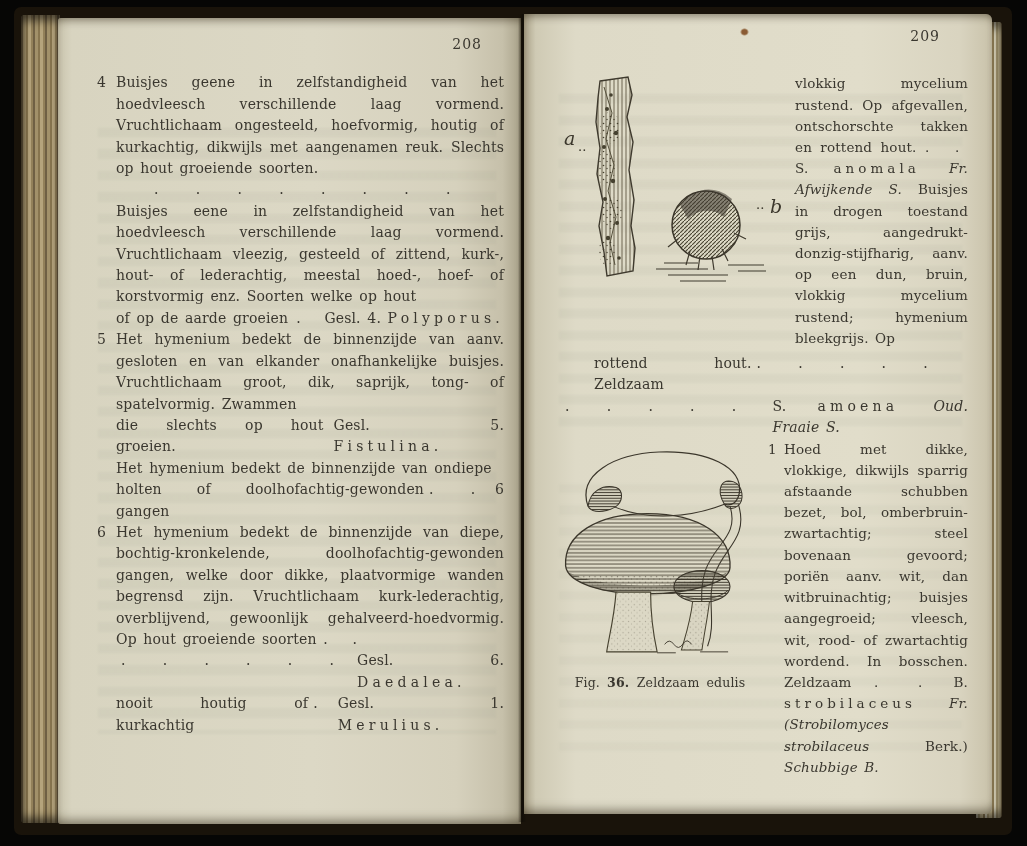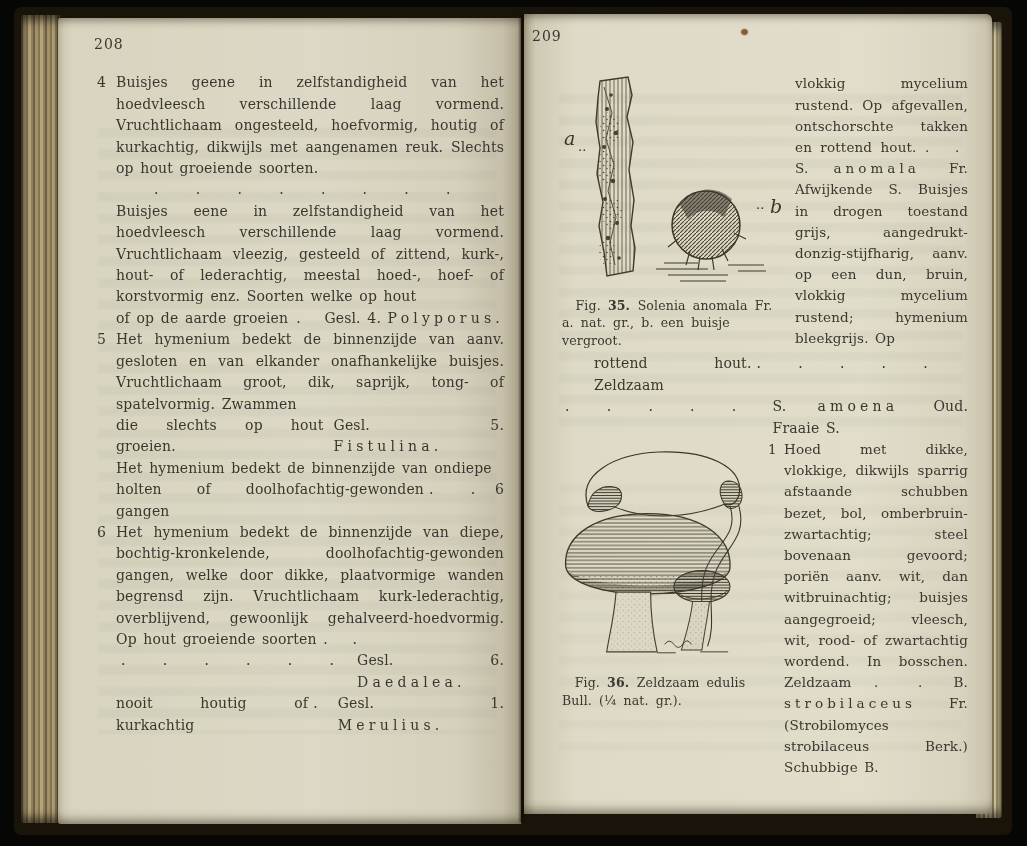--- a/index.html
+++ b/index.html
@@ -21,29 +21,29 @@
     box-shadow:inset 0 7px 9px -5px rgba(35,26,8,.5),inset 0 -9px 11px -6px rgba(35,26,8,.55);}
   .gutter{position:absolute;left:518px;top:14px;width:8px;height:808px;
     background:linear-gradient(90deg,rgba(20,16,6,0) 0,rgba(20,16,6,.55) 40%,#120e07 55%,rgba(20,16,6,.15) 100%);}
   .ghost{position:absolute;pointer-events:none;opacity:.5;filter:blur(1.1px);
     background:repeating-linear-gradient(180deg,rgba(128,140,120,.14) 0 9px,rgba(128,140,120,0) 9px 21.5px);}
   .stain{position:absolute;border-radius:50%;}
   .textcol{position:absolute;font-size:14px;line-height:21.4px;text-align:justify;
     word-spacing:2px;letter-spacing:.15px;}
   .textcol-left{left:58px;top:16px;width:388px;}
   .textcol-right{left:36px;top:12px;width:408px;}
-  .pageno{text-align:left;letter-spacing:1px;margin-bottom:17px;}
+  .pageno{text-align:right;letter-spacing:1px;margin-bottom:17px;}
   .page-left .pageno{transform:translateX(-22px);}
   .page-right .pageno{transform:translateX(-28px);margin-bottom:26px;}
   .entry{position:relative;}
   .enum{position:absolute;left:-19px;top:0;}
   .leader{display:flex;align-items:baseline;position:relative;}
   .leader .dotfill{flex:1 1 auto;overflow:hidden;white-space:nowrap;text-align:center;
     letter-spacing:1.1em;margin:0 5px;}
-  .i{}
+  .i{font-style:italic;}
   .b{font-weight:700;}
   .sp{letter-spacing:.3em;}
   .dots{letter-spacing:.65em;}
   .heading{text-align:center;margin:25px 0 19px;}
   .heading2{text-align:center;margin:15px 0 12px;}
   .sec{display:flex;align-items:flex-start;}
   .figcol1{flex:0 0 228px;}
   .figcol2{flex:0 0 200px;}
   .narrow{flex:1 1 auto;padding-left:7px;text-align:justify;font-size:13.5px;line-height:21.2px;position:relative;}
   .narrow2{padding-left:9px;}
@@ -169,24 +169,20 @@
             </g>
 
             <g stroke="#3f3a2e" stroke-width="1.1">
               <path d="M104,190 h34 M96,196 h52 M108,202 h60 M168,192 h36 M178,198 h28 M120,208 h46"></path>
             </g>
             <text x="4" y="72" font-size="19" font-style="italic" fill="#3a362b">a</text>
             <text x="18" y="78" font-size="13" fill="#3a362b">..</text>
             <text x="196" y="136" font-size="13" fill="#3a362b">..</text>
             <text x="210" y="140" font-size="19" font-style="italic" fill="#3a362b">b</text>
           </svg>
-          <div class="fig-caption">
-            <span><span>Fig. </span><span class="b">35. </span><span>Solenia anomala </span><span class="i">Fr.</span></span>
-            <span class="line2"><span class="i">a. </span><span>nat. gr., </span><span class="i">b. </span><span>een buisje vergroot.</span></span>
-          </div>
         </div>
         <div class="narrow"><span>vlokkig mycelium rustend. Op afgevallen, ontschorschte takken en rottend hout. </span><span class="dots">. . </span><span> S. </span><span class="sp">anomala </span><span class="i">Fr. </span><span class="i">Afwijkende S. </span><span>Buisjes in drogen toestand grijs, aangedrukt-donzig-stijfharig, aanv. op een dun, bruin, vlokkig mycelium rustend; hymenium bleekgrijs. Op</span></div>
       </div>
 
       <div class="leader indent1" style="margin-top:4px;">
         <span><span>rottend hout. Zeldzaam</span></span>
         <span class="dotfill">. . . . . .</span>
         <span></span>
       </div>
       <div class="leader">
@@ -238,21 +234,20 @@
               <path d="M142,166 C140,186 134,204 130,218 L152,218 C154,202 158,184 160,166 Z" fill="#d9d5c2" stroke="#46412f" stroke-width="1.1"></path>
               <path d="M142,166 C140,186 134,204 130,218 L152,218 C154,202 158,184 160,166 Z" fill="url(#spk2)" opacity=".4"></path>
             </g>
             <g stroke="#3f3a2e" stroke-width="1" fill="none">
               <path d="M112,212 q5,-7 10,0 q5,7 10,-1 q4,-6 9,1"></path>
               <path d="M150,220 h30 M104,221 h20"></path>
             </g>
           </svg>
           <div class="fig-caption">
             <span><span>Fig. </span><span class="b">36. </span><span>Zeldzaam edulis</span></span>
-            <span class="line2"><span class="i">Bull. </span><span>(¼ nat. gr.).</span></span>
           </div>
         </div>
         <div class="narrow narrow2" style="padding-left:24px;">
           <span class="enum" style="left:8px;">1</span>
           <span><span>Hoed met dikke, vlokkige, dikwijls sparrig afstaande schubben bezet, bol, omberbruin-zwartachtig; steel bovenaan gevoord; poriën aanv. wit, dan witbruinachtig; buisjes aangegroeid; vleesch, wit, rood- of zwartachtig wordend. In bosschen. Zeldzaam </span><span class="dots">. .</span><span> B. </span><span class="sp">strobilaceus </span><span class="i">Fr. </span><span class="i">(Strobilomyces strobilaceus </span><span>Berk.) </span><span class="i">Schubbige B.</span></span>
         </div>
       </div>
 
     </div>
   </div>

